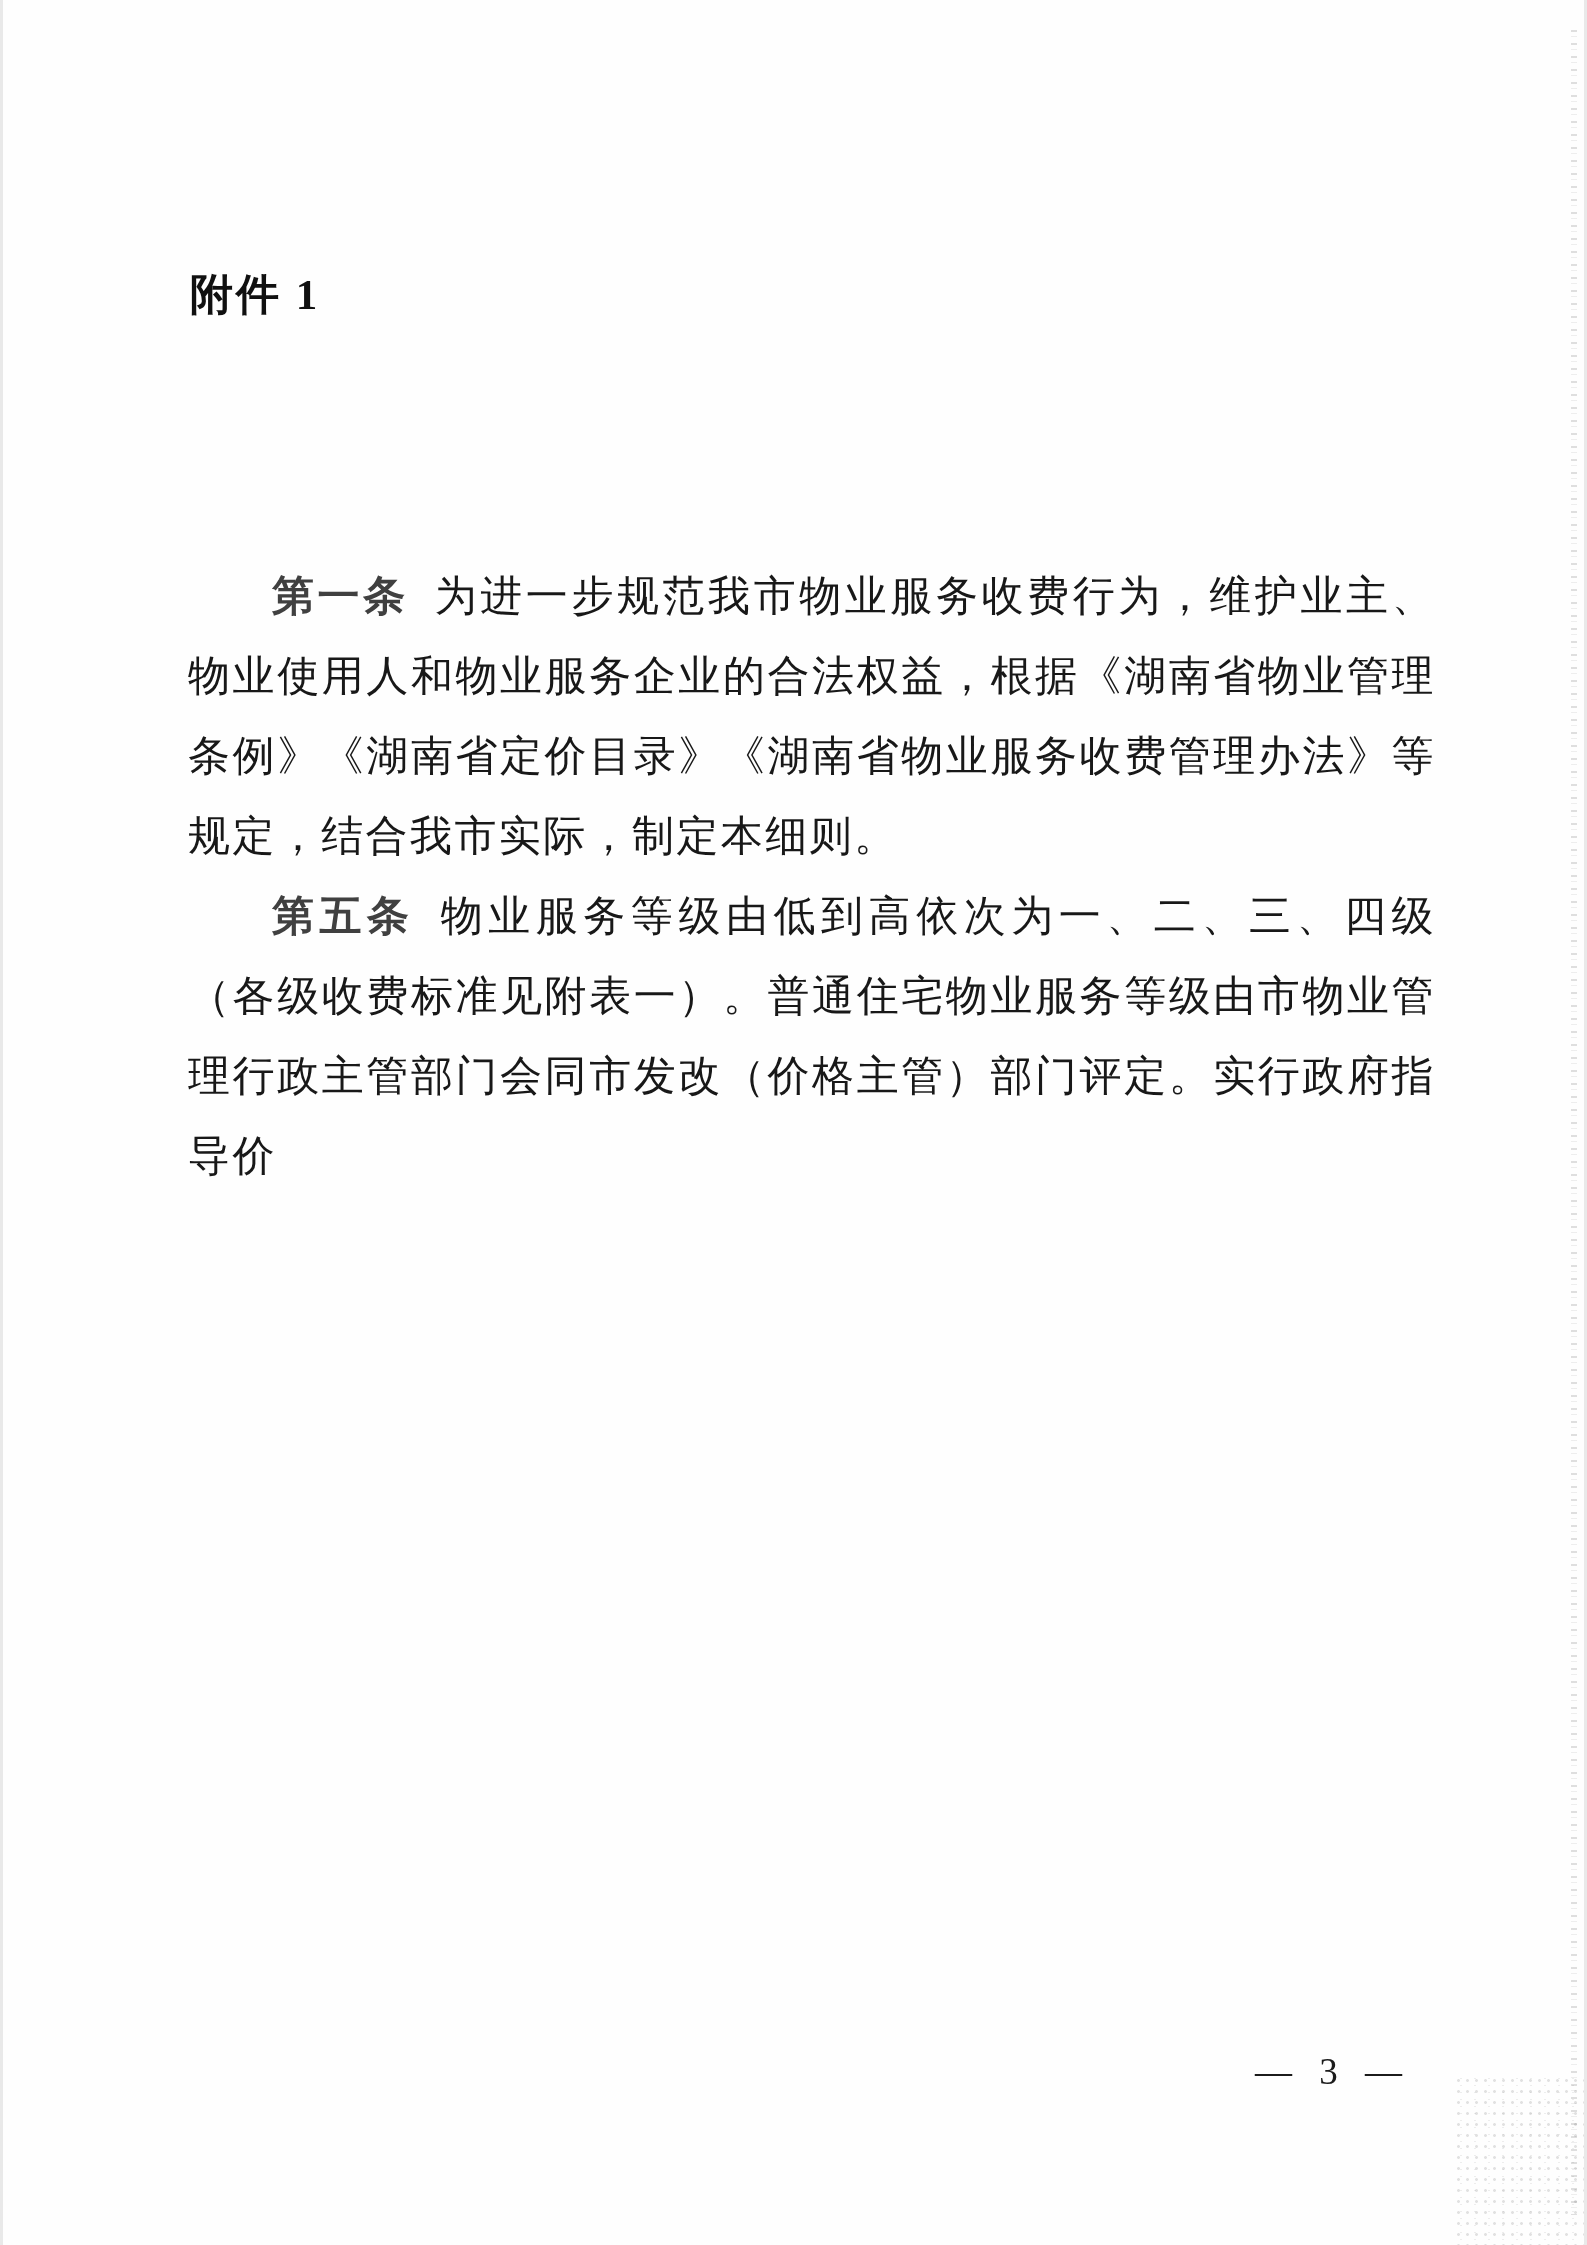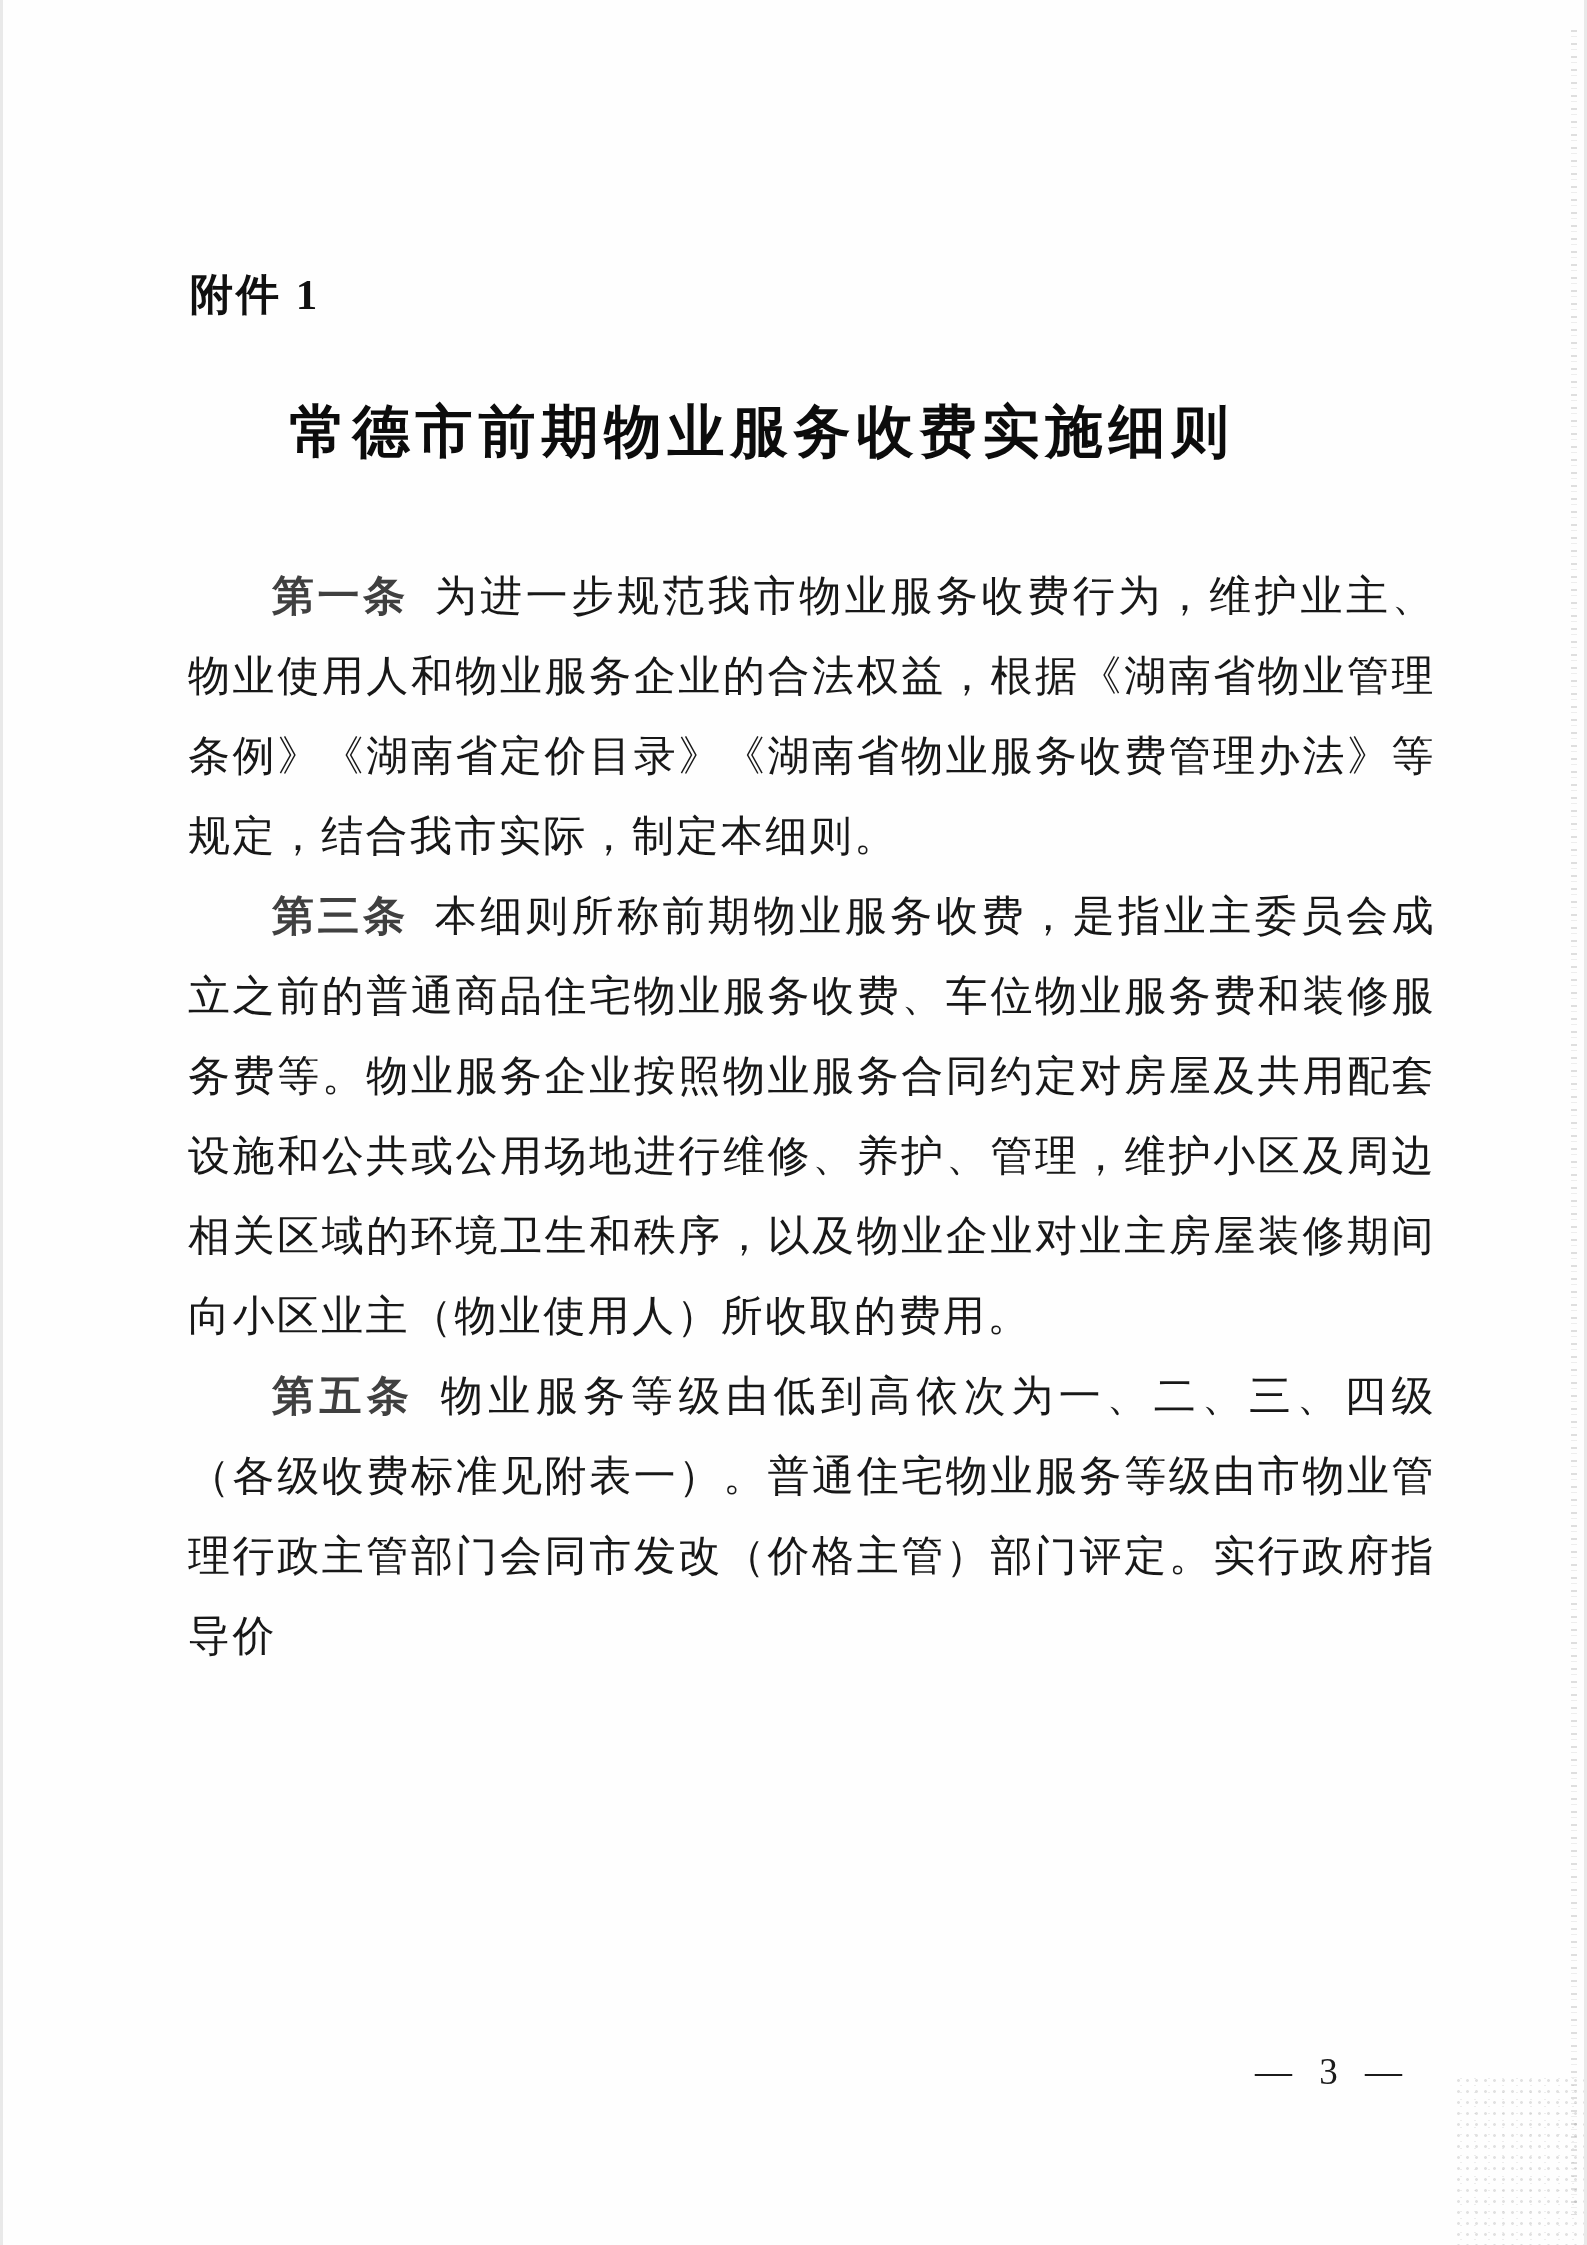--- a/index.html
+++ b/index.html
@@ -106,30 +106,26 @@
     opacity: 0.45;
   }
 </style>
 </head>
 <body>
 
 <div class="page">
 
   <div class="attachment">附件 1</div>
 
-  <h1 class="title-row">
-    <span class="title-inner">常德市前期物业服务收费实施细则</span>
-  </h1>
 
   <div class="body-block">
 
     <p class="para"><span class="clause">第一条</span><span>为进一步规范我市物业服务收费行为，维护业主、物业使用人和物业服务企业的合法权益，根据《湖南省物业管理条例》《湖南省定价目录》《湖南省物业服务收费管理办法》等规定，结合我市实际，制定本细则。</span></p>
 
 
-    <p class="para"><span class="clause">第三条</span><span>本细则所称前期物业服务收费，是指业主委员会成立之前的普通商品住宅物业服务收费、车位物业服务费和装修服务费等。物业服务企业按照物业服务合同约定对房屋及共用配套设施和公共或公用场地进行维修、养护、管理，维护小区及周边相关区域的环境卫生和秩序，以及物业企业对业主房屋装修期间向小区业主（物业使用人）所收取的费用。</span></p>
 
 
     <p class="para"><span class="clause">第五条</span><span>物业服务等级由低到高依次为一、二、三、四级（各级收费标准见附表一）。普通住宅物业服务等级由市物业管理行政主管部门会同市发改（价格主管）部门评定。实行政府指导价</span></p>
 
   </div>
 
   <div class="footer-page-num">— 3 —</div>
 
   <div class="scan-edge"></div>
   <div class="scan-corner"></div>

